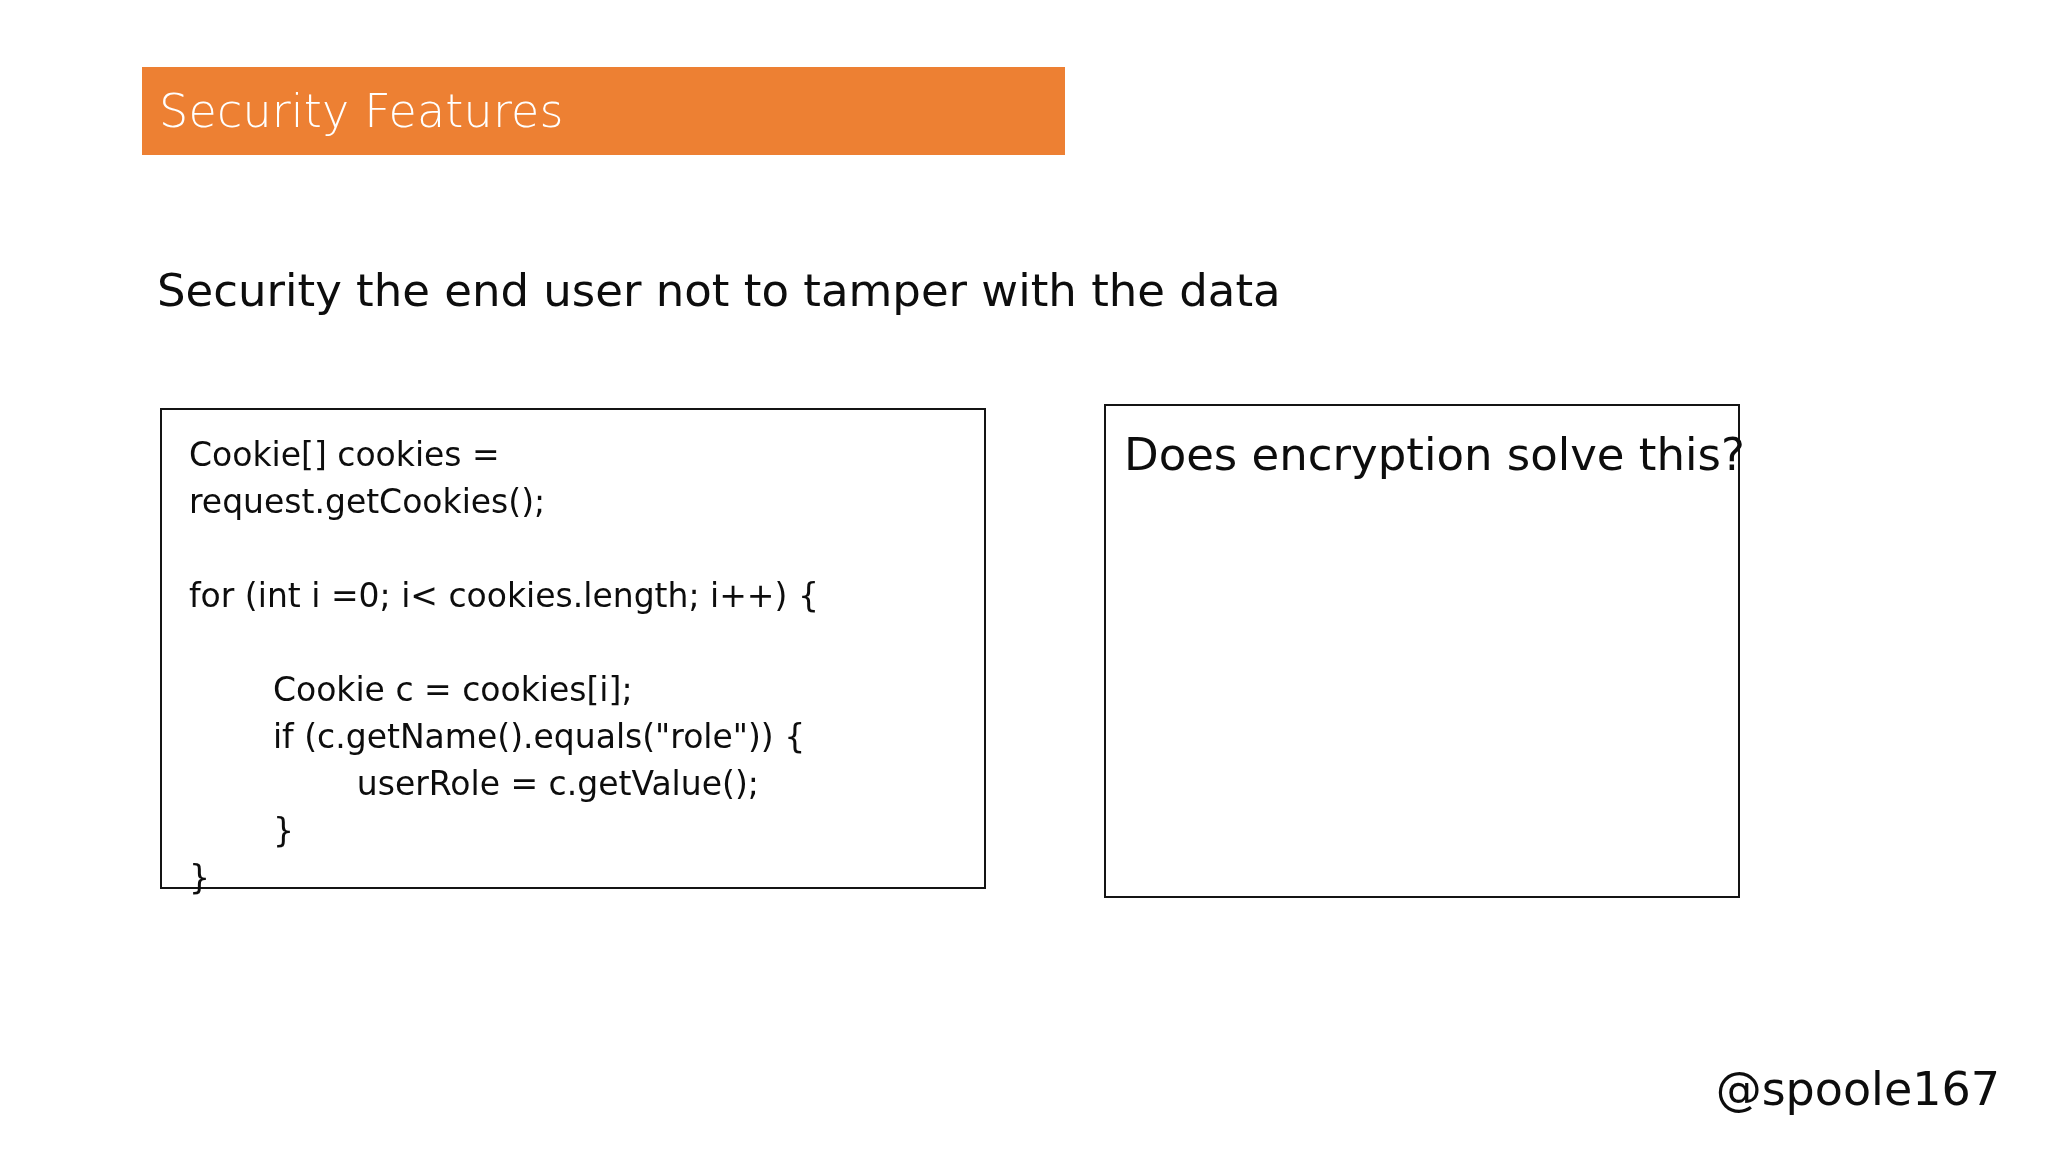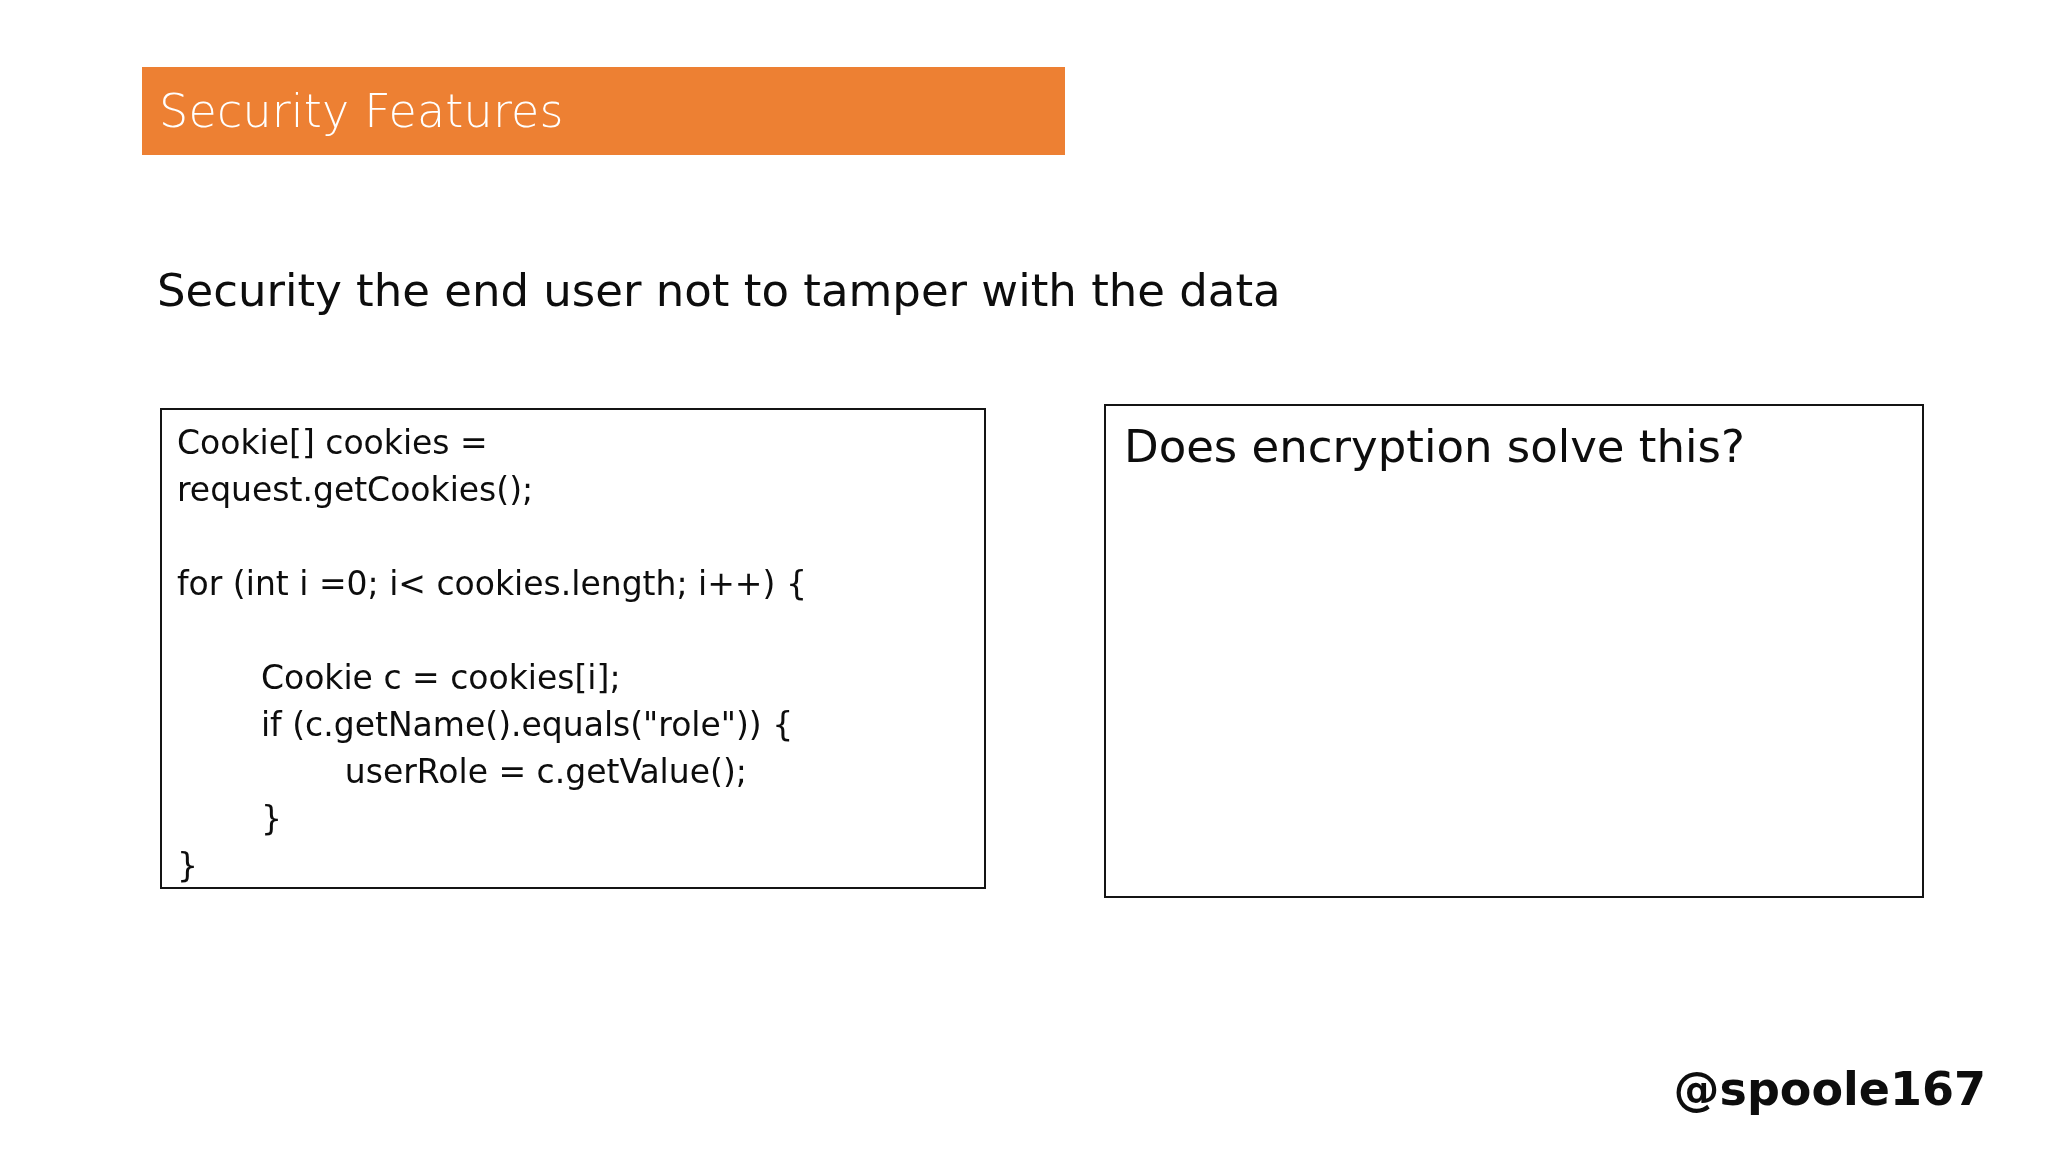--- a/index.html
+++ b/index.html
@@ -65,55 +65,55 @@
 
   
   #code-box {
     left: 160px;
     top: 408px;
     width: 826px;
     height: 481px;
     padding: 9px 0 0 15px;
   }
   #code-listing {
-    margin: 0;
+    margin: 12px;
     font-family: "DejaVu Sans", sans-serif;
     font-size: 33px;
     font-weight: 400;
     line-height: 47px;
     color: #0d0d0d;
     white-space: pre;
     tab-size: 8;
   }
 
   
   #question-box {
     left: 1104px;
     top: 404px;
-    width: 820px;
+    width: 636px;
     height: 494px;
-    padding: 14px 0 0 18px;
+    padding: 22px 0 0 18px;
   }
   #question-text {
     font-family: "DejaVu Sans", sans-serif;
     font-size: 45px;
     font-weight: 400;
     color: #0d0d0d;
     line-height: 1.2;
     white-space: nowrap;
   }
 
   
   #footer-handle {
     position: absolute;
-    right: 62px;
+    right: 48px;
     bottom: 36px;
     font-family: "DejaVu Sans", sans-serif;
     font-size: 46px;
-    font-weight: 700;
+    font-weight: 400;
     color: #0d0d0d;
     white-space: nowrap;
   }
 </style>
 </head>
 <body>
 
 <div id="slide">
 
   <div id="title-banner">

